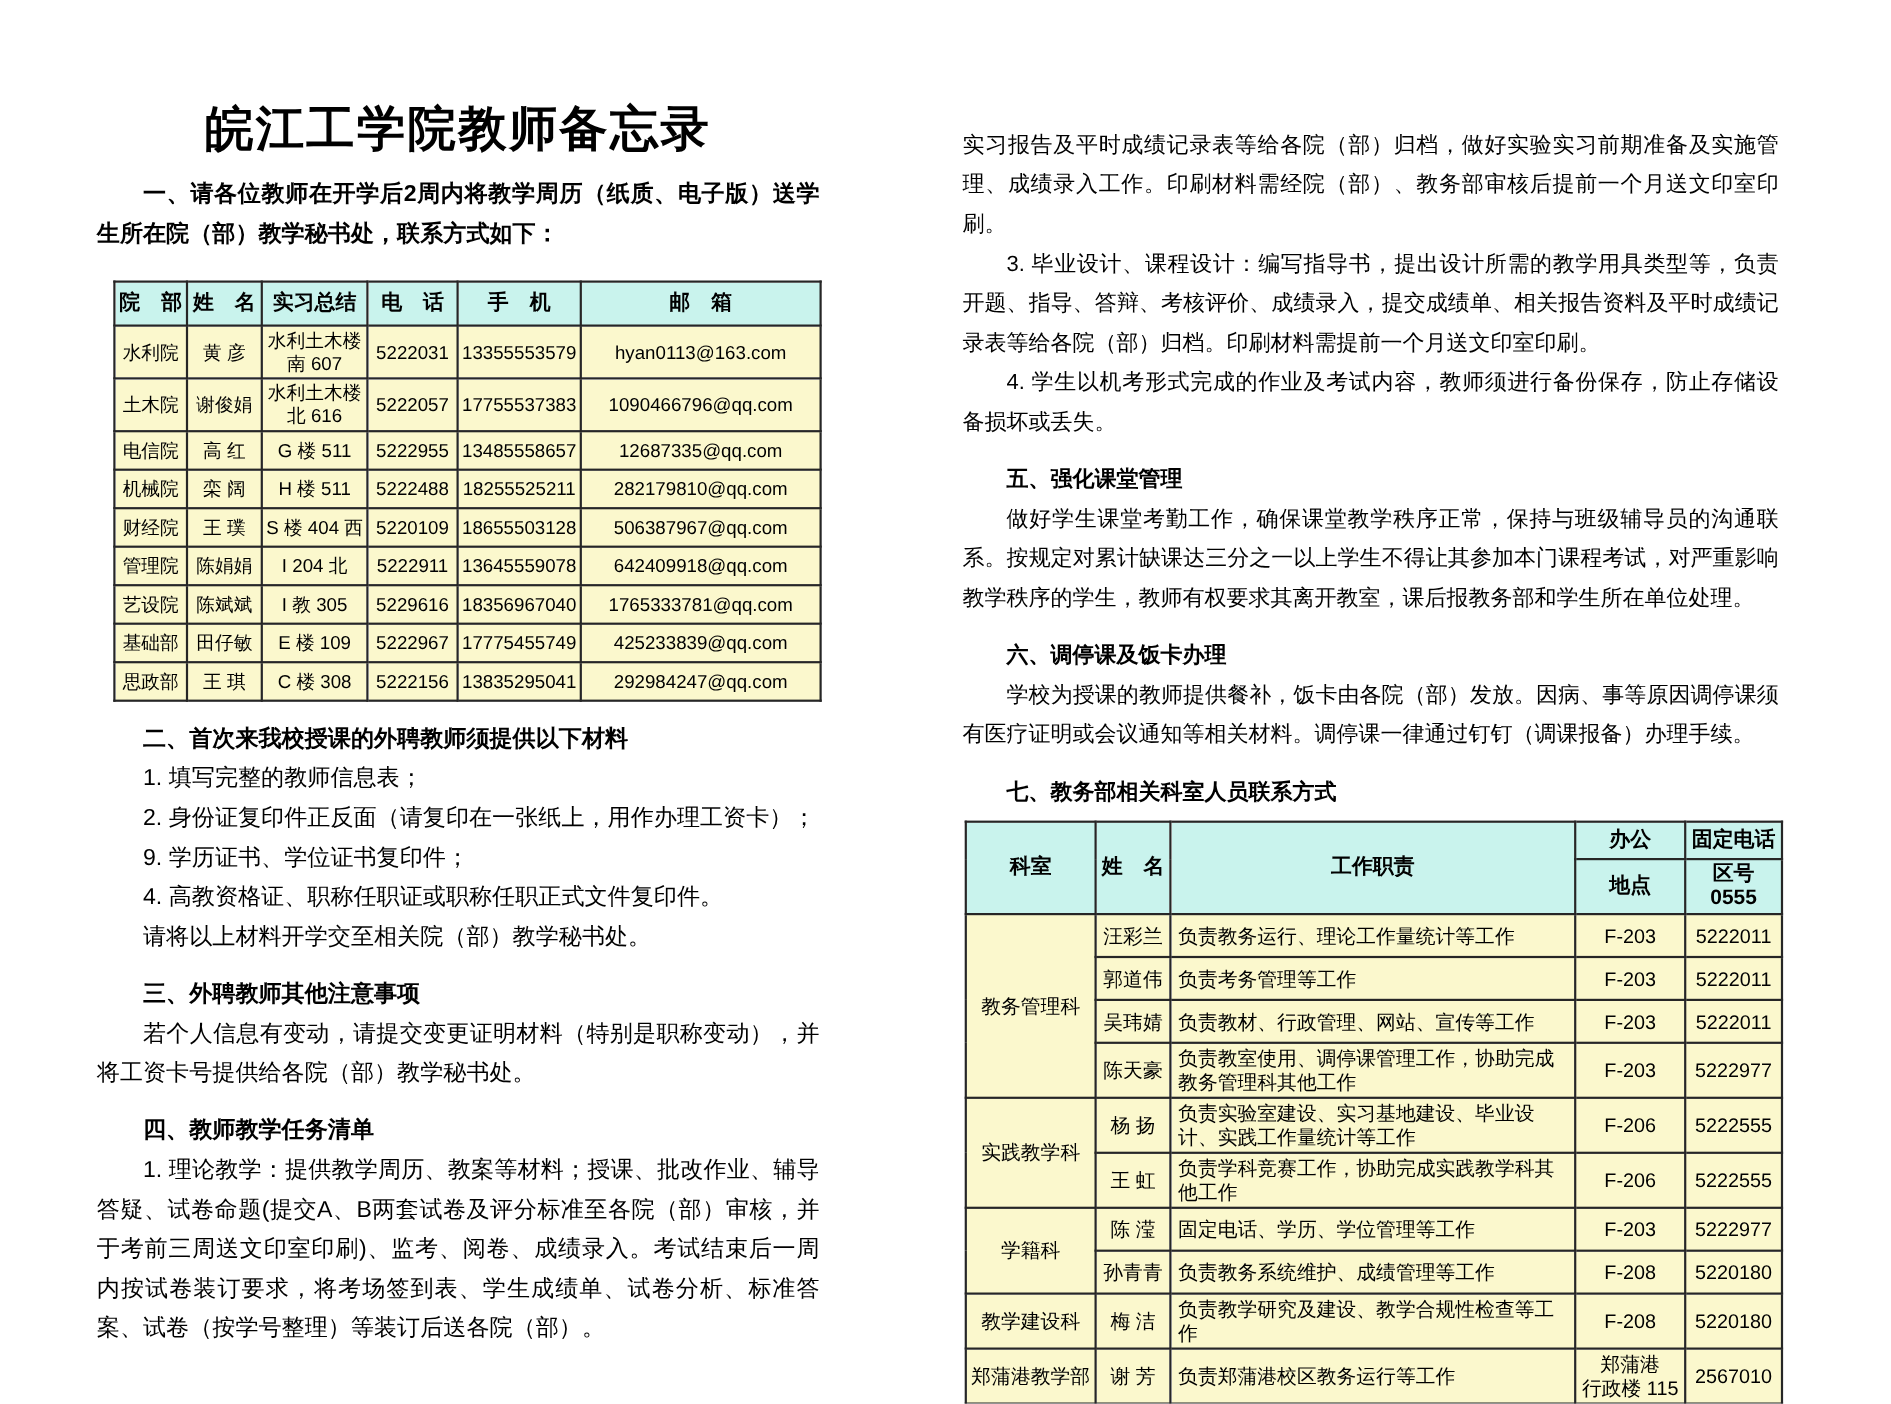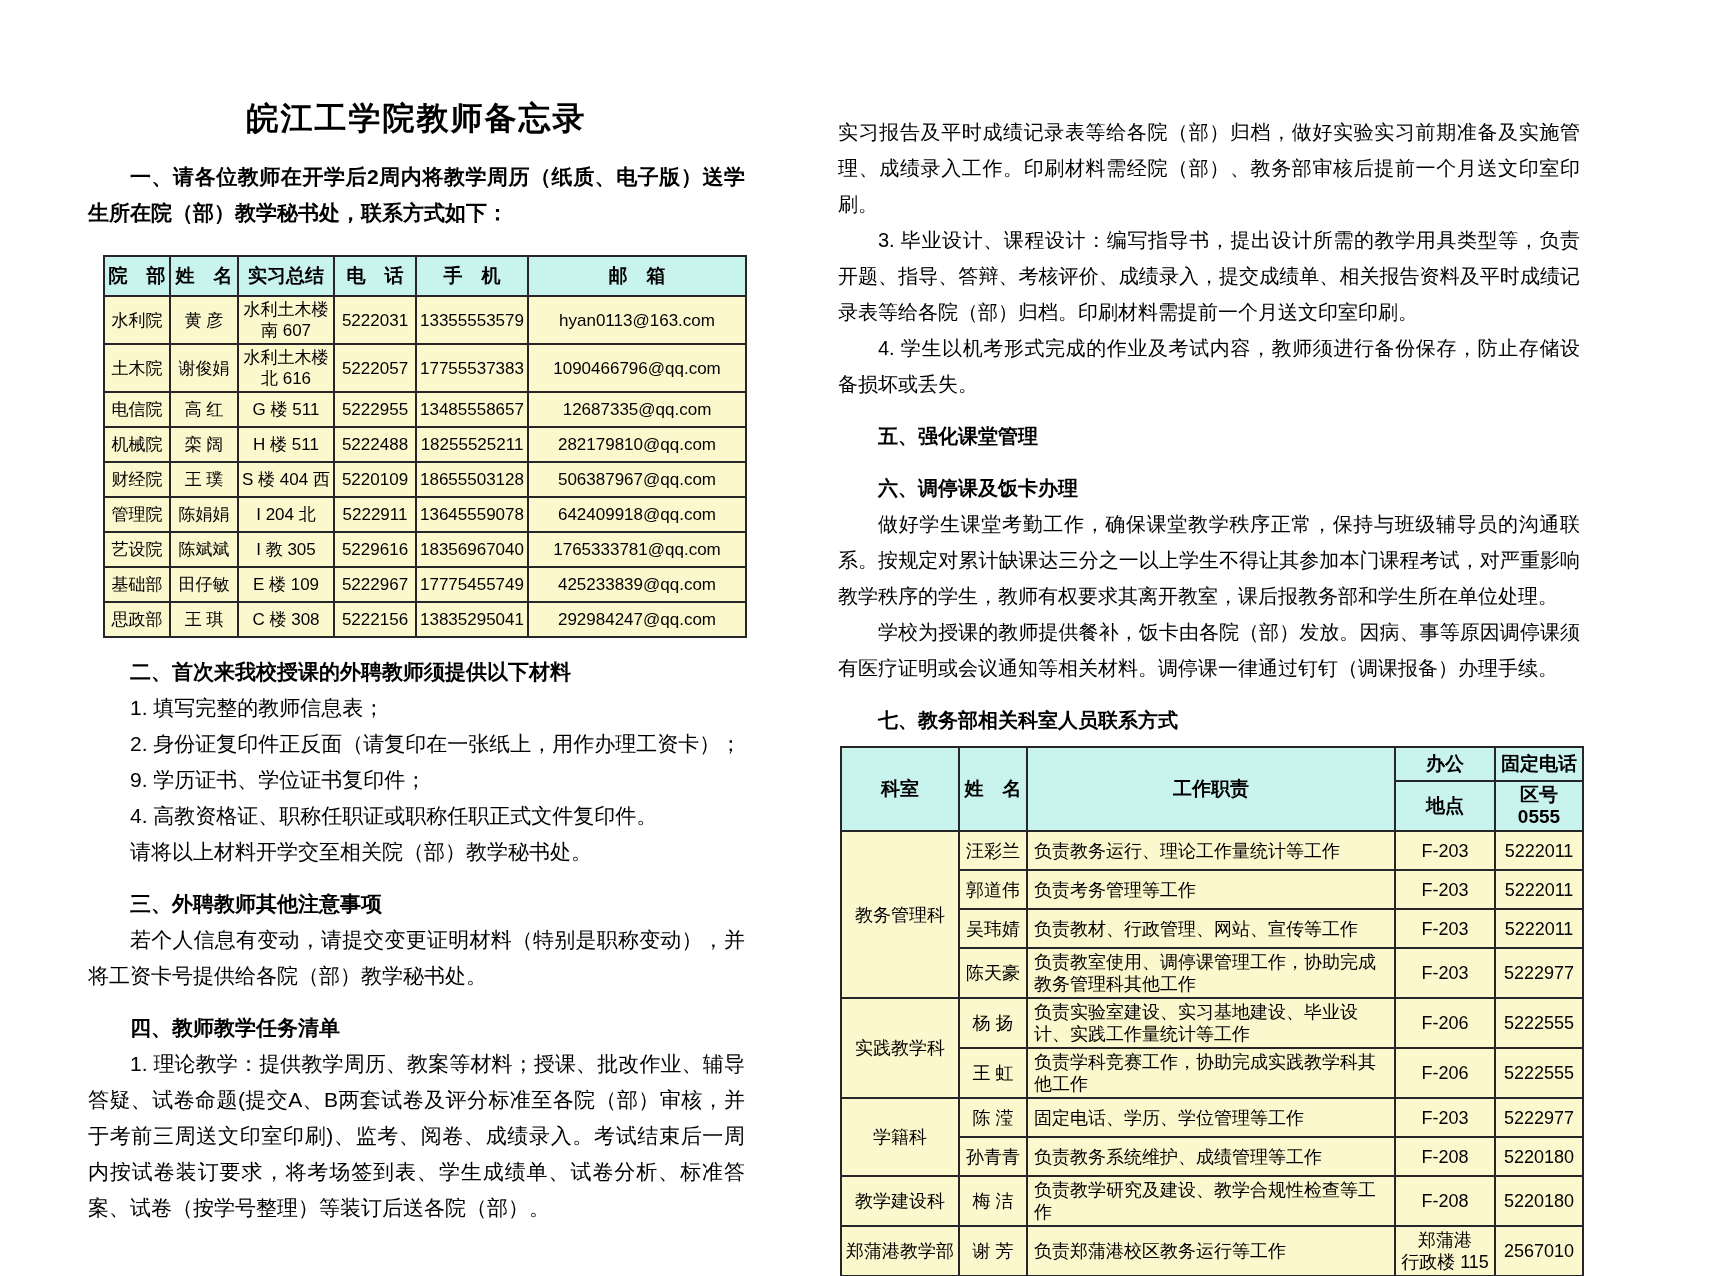--- a/index.html
+++ b/index.html
@@ -3,24 +3,24 @@
 <meta charset="utf-8">
 <style>
   html,body { margin:0; padding:0; }
   body {
     width:1719px; height:1276px; background:#ffffff; color:#000;
     font-family:"Liberation Sans", sans-serif;
     -webkit-font-smoothing:antialiased;
   }
   .page { position:relative; width:1719px; height:1276px; overflow:hidden; background:#fff; }
   .col-left  { position:absolute; left:88px;  top:0;     width:657px; }
-  .col-right { position:absolute; left:838px; top:114px; width:742px; }
+  .col-right { position:absolute; left:875px; top:114px; width:742px; }
 
   h1.doc-title {
-    margin:93px 0 0 0; font-size:32px; line-height:50px; font-weight:bold;
+    margin:93px 0 0 0; font-size:44px; line-height:50px; font-weight:bold;
     text-align:center; letter-spacing:2px;
   }
   .para {
     margin:0; font-size:21px; line-height:36px; text-align:justify;
     text-indent:2em;
   }
   .para.noindent { text-indent:0; }
   .para.bold { font-weight:bold;margin-top:16px; }
   .col-right .para { font-size:20px; }
   .intro { margin-top:26px; }
@@ -165,22 +165,22 @@
     <p class="para">若个人信息有变动，请提交变更证明材料（特别是职称变动），并将工资卡号提供给各院（部）教学秘书处。</p>
     <p class="para bold">四、教师教学任务清单</p>
     <p class="para">1. 理论教学：提供教学周历、教案等材料；授课、批改作业、辅导答疑、试卷命题(提交A、B两套试卷及评分标准至各院（部）审核，并于考前三周送文印室印刷)、监考、阅卷、成绩录入。考试结束后一周内按试卷装订要求，将考场签到表、学生成绩单、试卷分析、标准答案、试卷（按学号整理）等装订后送各院（部）。</p>
   </div>
 
   <div class="col-right">
     <p class="para noindent">实习报告及平时成绩记录表等给各院（部）归档，做好实验实习前期准备及实施管理、成绩录入工作。印刷材料需经院（部）、教务部审核后提前一个月送文印室印刷。</p>
     <p class="para">3. 毕业设计、课程设计：编写指导书，提出设计所需的教学用具类型等，负责开题、指导、答辩、考核评价、成绩录入，提交成绩单、相关报告资料及平时成绩记录表等给各院（部）归档。印刷材料需提前一个月送文印室印刷。</p>
     <p class="para">4. 学生以机考形式完成的作业及考试内容，教师须进行备份保存，防止存储设备损坏或丢失。</p>
     <p class="para bold">五、强化课堂管理</p>
+    <p class="para">做好学生课堂考勤工作，确保课堂教学秩序正常，保持与班级辅导员的沟通联系。按规定对累计缺课达三分之一以上学生不得让其参加本门课程考试，对严重影响教学秩序的学生，教师有权要求其离开教室，课后报教务部和学生所在单位处理。</p>
     <p class="para bold">六、调停课及饭卡办理</p>
-    <p class="para">做好学生课堂考勤工作，确保课堂教学秩序正常，保持与班级辅导员的沟通联系。按规定对累计缺课达三分之一以上学生不得让其参加本门课程考试，对严重影响教学秩序的学生，教师有权要求其离开教室，课后报教务部和学生所在单位处理。</p>
     <p class="para">学校为授课的教师提供餐补，饭卡由各院（部）发放。因病、事等原因调停课须有医疗证明或会议通知等相关材料。调停课一律通过钉钉（调课报备）办理手续。</p>
     <p class="para bold">七、教务部相关科室人员联系方式</p>
 
     <table class="doc-table t2">
         <colgroup>
           <col style="width: 118px;">
           <col style="width: 68px;">
           <col style="width: 368px;">
           <col style="width: 100px;">
           <col style="width: 88px;">

